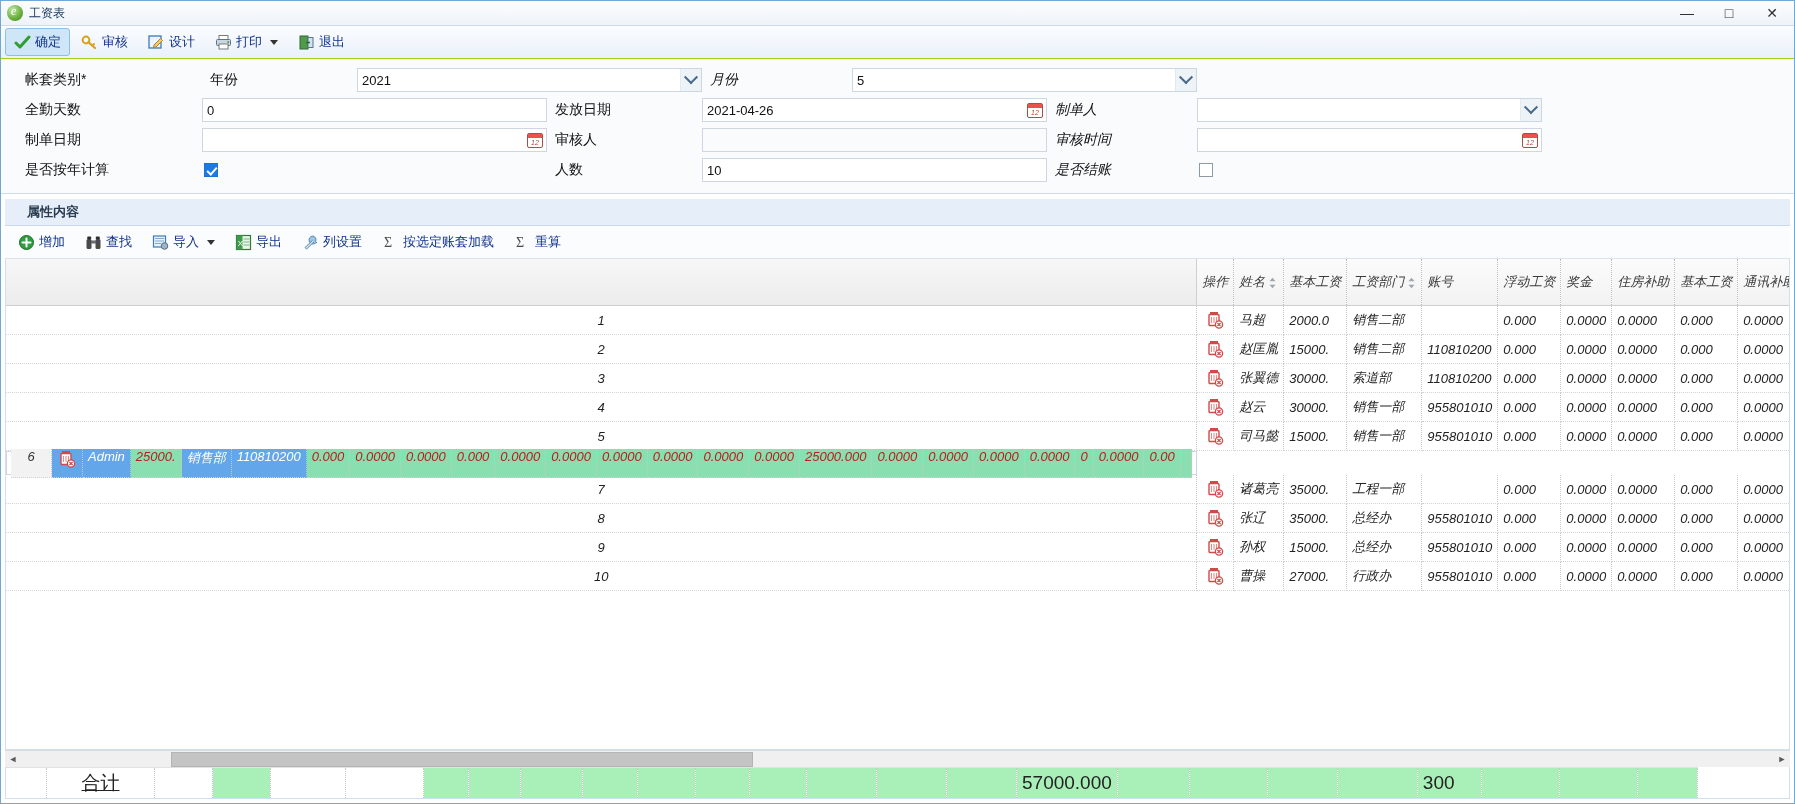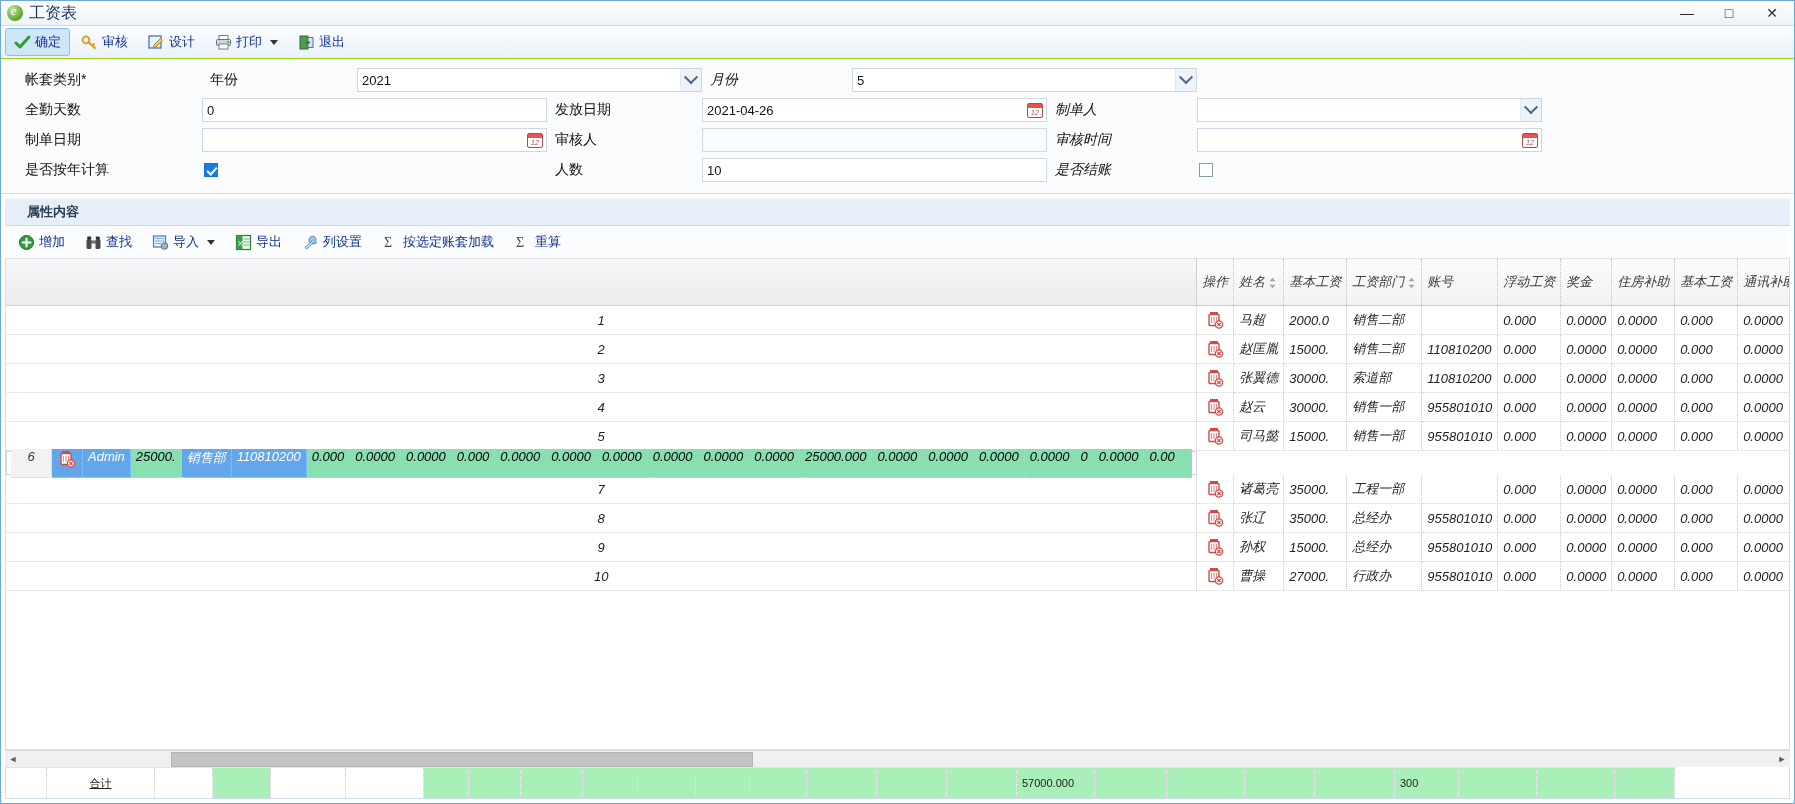--- a/index.html
+++ b/index.html
@@ -24,21 +24,21 @@
   .tb-ico{
     width:16px;height:16px;margin-right:6px;flex:0 0 16px;
     border-radius:50%;
     background:radial-gradient(circle at 35% 30%,#bfe8a0,#5aa32a 70%);
     position:relative;
   }
   .tb-ico:after{
     content:"e";position:absolute;left:4px;top:-1px;color:#fff;
     font-size:12px;font-family:"Liberation Serif",serif;font-style:italic;
   }
-  .tb-title{font-size:16px;color:#16355c;}
+  .tb-title{font-size:12px;color:#16355c;}
   .tb-btns{margin-left:auto;display:flex;align-items:stretch;height:24px;}
   .tb-btn{
     width:42px;display:flex;align-items:center;justify-content:center;
     font-size:14px;color:#303030;
   }
   .tb-btn.close{width:44px;}
 
   
   .toolbar{
     height:32px;flex:0 0 32px;display:flex;align-items:center;
@@ -148,41 +148,41 @@
     color:#222;background:#fff;
   }
   td.rowno{
     background:#f2f2f2;color:#333;text-align:center;border-right:1px solid #d4d4d4;
     width:30px;
   }
   td.green{background:#a8f0b8;}
   td.ctr{text-align:center;}
   tr.sel td{background:#63a7ea !important;color:#fff;}
   tr.sel td.rowno{background:#f2f2f2 !important;color:#333;}
-  tr.sel td.green{background:#8adfb0 !important;color:#000000;}
+  tr.sel td.green{background:#8adfb0 !important;color:#b91c1c;}
   .delico{width:20px;height:20px;display:block;margin:0 auto;}
   .sorter{display:inline-block;width:9px;margin-left:3px;vertical-align:middle;}
 
   
   .hscrollwrap{
     height:16px;flex:0 0 16px;background:#f0f0f0;border-top:1px solid #dcdcdc;
     display:flex;align-items:center;position:relative;margin:0 4px;
   }
   .hs-arrow{width:16px;height:16px;display:flex;align-items:center;justify-content:center;
     background:#f0f0f0;font-size:9px;color:#5a5a5a;}
   .hs-track{flex:1;height:16px;background:#f0f0f0;position:relative;}
   .hs-thumb{position:absolute;left:150px;top:1px;height:13px;width:580px;
     background:#c4c4c4;border:1px solid #b4b4b4;}
 
   
   .footwrap{
     flex:0 0 auto;margin:0 4px 4px 4px;border:1px solid #cfe0ee;border-top:none;
     background:#fff;overflow:hidden;
   }
-  table.foot{border-collapse:collapse;table-layout:fixed;font-size:11px;}
+  table.foot{border-collapse:collapse;table-layout:fixed;font-size:19px;}
   table.foot td{
     height:30px;border-right:1px dotted #c8c8c8;padding:0 5px;overflow:hidden;
     white-space:nowrap;background:#fff;color:#222;border-top:1px solid #e2e2e2;
   }
   table.foot td.green{background:#a8f0b8;}
   td.totlabel{text-align:center;color:#10328c;text-decoration:underline;}
 </style>
 </head>
 <body>
 

